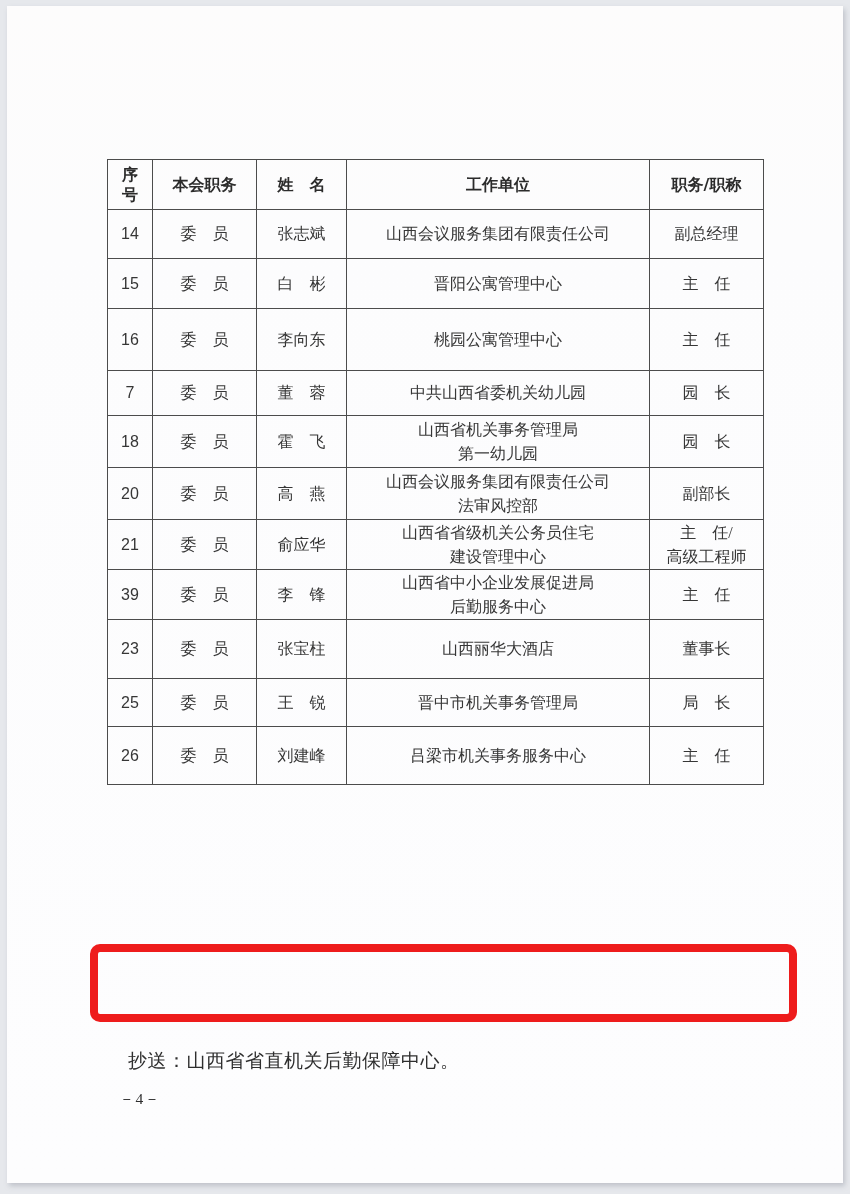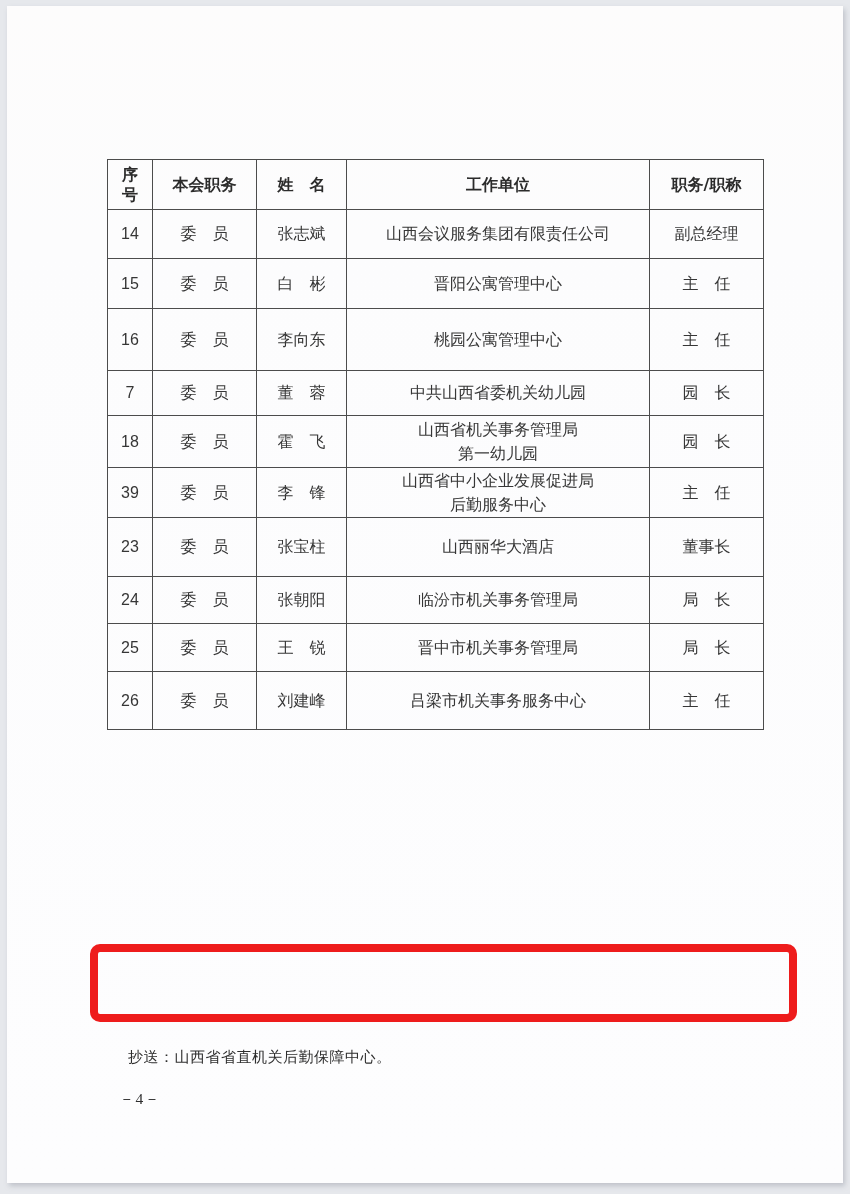--- a/index.html
+++ b/index.html
@@ -54,21 +54,21 @@
     left: 83px; top: 938px;
     width: 707px; height: 78px;
     border: 8px solid #ee1c1c;
     border-radius: 10px;
     pointer-events: none;
     z-index: 5;
   }
   .cc-line {
     position: absolute;
     left: 121px; top: 1042px;
-    font-size: 15px;
+    font-size: 19px;
     letter-spacing: 0.5px;
     color: #2e2e2e;
   }
   .page-number {
     position: absolute;
     left: 112px; top: 1083px;
     font-size: 15.5px;
     letter-spacing: 1px;
     color: #2e2e2e;
   }
@@ -124,41 +124,51 @@
       <td>园　长</td>
     </tr>
     <tr style="height:52px">
       <td class="num">18</td>
       <td>委　员</td>
       <td>霍　飞</td>
       <td>山西省机关事务管理局
 第一幼儿园</td>
       <td>园　长</td>
     </tr>
+    <tr style="height:52px">
+      <td class="num">20</td>
+      <td>委　员</td>
+      <td>高　燕</td>
+      <td>山西会议服务集团有限责任公司
+法审风控部</td>
+      <td>副部长</td>
+    </tr>
+    <tr style="height:50px">
+      <td class="num">21</td>
+      <td>委　员</td>
+      <td>俞应华</td>
+      <td>山西省省级机关公务员住宅
+建设管理中心</td>
+      <td>主　任/
+高级工程师</td>
+    </tr>
     <tr style="height:50px">
       <td class="num">39</td>
       <td>委　员</td>
       <td>李　锋</td>
       <td>山西省中小企业发展促进局
 后勤服务中心</td>
       <td>主　任</td>
     </tr>
     <tr style="height:59px">
       <td class="num">23</td>
       <td>委　员</td>
       <td>张宝柱</td>
       <td>山西丽华大酒店</td>
       <td>董事长</td>
-    </tr>
-    <tr style="height:47px">
-      <td class="num">24</td>
-      <td>委　员</td>
-      <td>张朝阳</td>
-      <td>临汾市机关事务管理局</td>
-      <td>局　长</td>
     </tr>
     <tr style="height:48px">
       <td class="num">25</td>
       <td>委　员</td>
       <td>王　锐</td>
       <td>晋中市机关事务管理局</td>
       <td>局　长</td>
     </tr>
     <tr style="height:58px">
       <td class="num">26</td>

